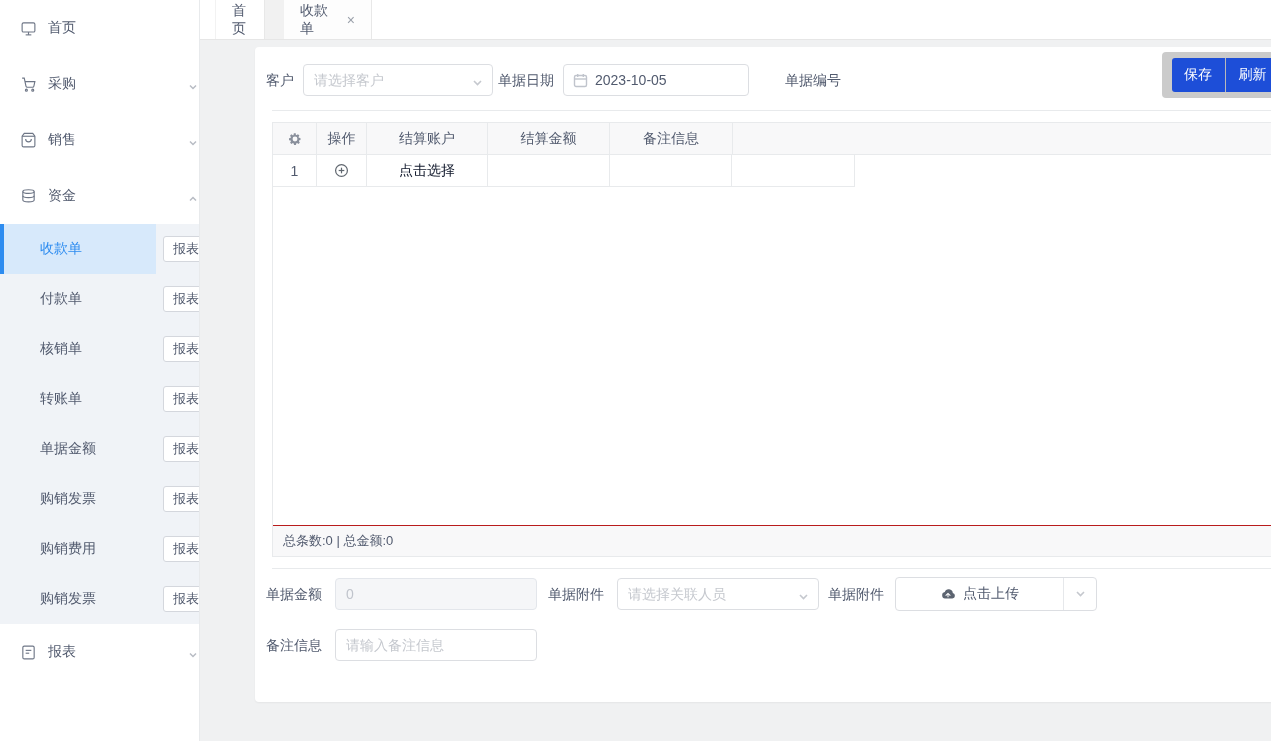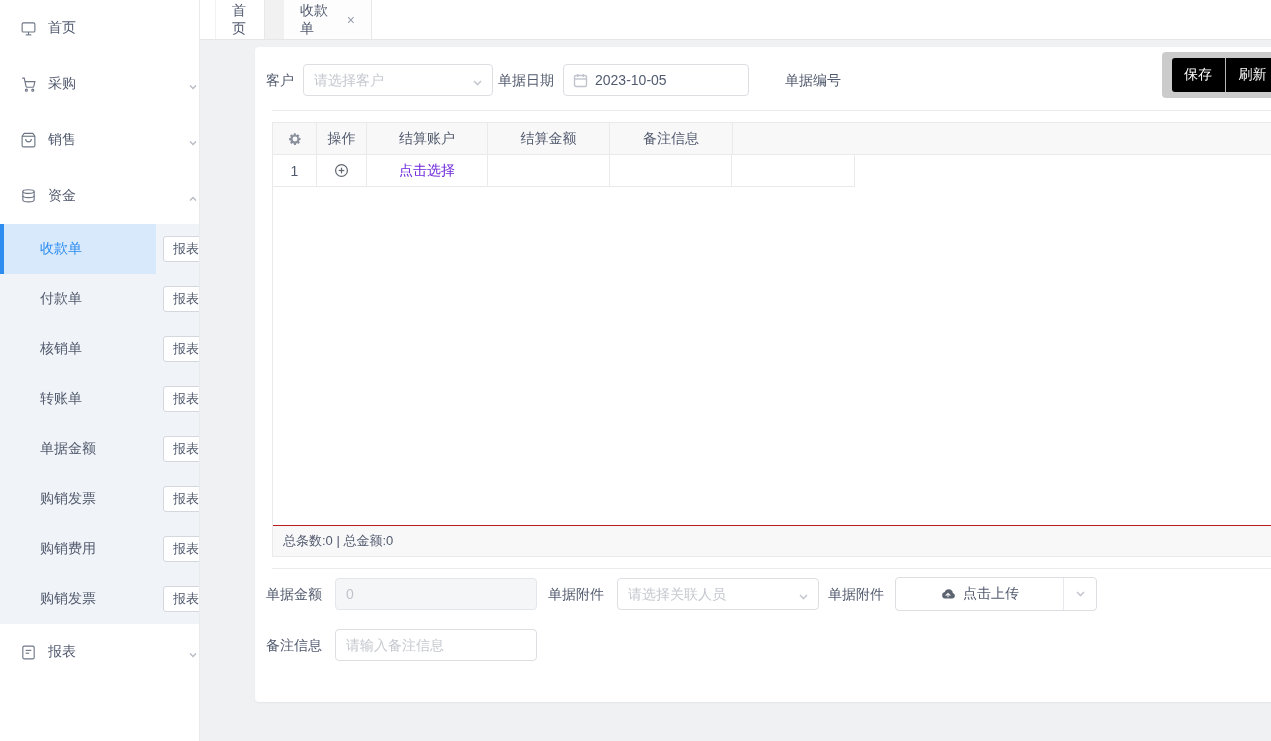--- a/index.html
+++ b/index.html
@@ -47,37 +47,37 @@
   .chev-dn svg { width:11px; height:11px; stroke:#c5c8ce; fill:none; stroke-width:1.6; }
   .ctrl .cal { margin-left:9px; width:15px; height:15px; flex:0 0 15px; }
   .cal svg { width:15px; height:15px; stroke:#c0c4cc; fill:none; stroke-width:1.4; }
   .ctrl.with-icon input { padding-left:7px; }
   .ctrl.disabled { background:#f5f6f8; border-color:#e3e6eb; }
   .ctrl.disabled input { color:#c0c4cc; }
 
   
   .btn-group { position:absolute; right:3px; top:5px; width:127px; height:46px; background:#cbcbcb;
     border-radius:4px; display:flex; align-items:center; justify-content:center; gap:0; }
-  .gbtn { width:54px; height:34px; background:#000000; color:#fff; border:none; font-size:14px;
+  .gbtn { width:54px; height:34px; background:#1d4ed8; color:#fff; border:none; font-size:14px;
     font-family:inherit; cursor:pointer; }
   .gbtn.first { border-radius:3px 0 0 3px; border-right:1px solid #b9b9b9; }
   .gbtn.second { border-radius:0 3px 3px 0; }
 
   .hdiv { position:absolute; left:17px; width:1019px; height:1px; background:#e8eaec; }
 
   
   .grid { position:absolute; left:17px; top:75px; width:1019px; height:435px; border:1px solid #e8eaec; }
   .g-head { display:flex; height:32px; background:#f8f8f9; border-bottom:1px solid #e8eaec; }
   .g-row  { display:flex; height:32px; background:#fff; }
   .g-cell { display:flex; align-items:center; justify-content:center; border-right:1px solid #e8eaec;
     font-size:14px; color:#515a6e; overflow:hidden; }
   .g-row .g-cell { border-bottom:1px solid #e8eaec; }
   .g-cell.filler { flex:1; border-right:none; border-bottom:none; }
   .c0{width:44px;} .c1{width:50px;} .c2{width:121px;} .c3{width:122px;} .c4{width:122px;} .c5{width:123px;}
-  .g-row .dark { color:#6d28d9; }
+  .g-row .dark { color:#0f172a; }
   .gear svg { width:14px; height:14px; fill:#8a909c; }
   .plus-circ svg { width:15px; height:15px; stroke:#60676f; fill:none; stroke-width:1.3; }
   .g-foot { position:absolute; left:0; right:0; bottom:0; height:31px; background:#f8f8f9;
     border-top:1px solid #b91c1c; line-height:30px; padding-left:10px; font-size:13px; color:#515a6e; }
 
   
   .upload { position:absolute; height:34px; border:1px solid #dcdee2; border-radius:4px; background:#fff;
     display:flex; align-items:stretch; cursor:pointer; }
   .upload .up-main { flex:1; display:flex; align-items:center; justify-content:center; gap:7px;
     border-right:1px solid #e6e8eb; color:#515a6e; }

